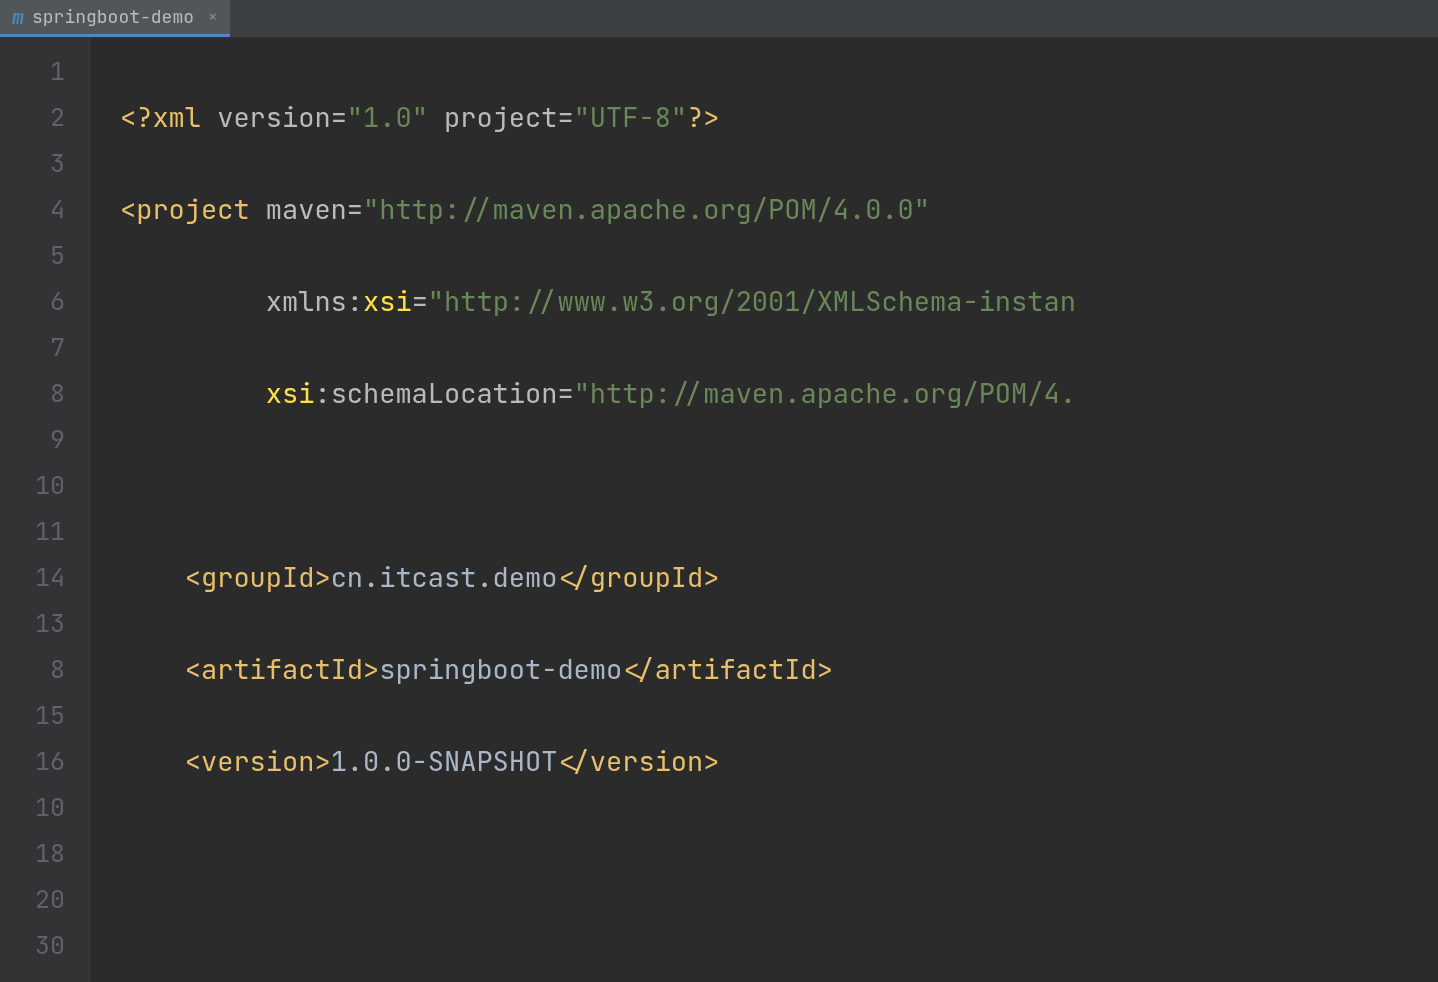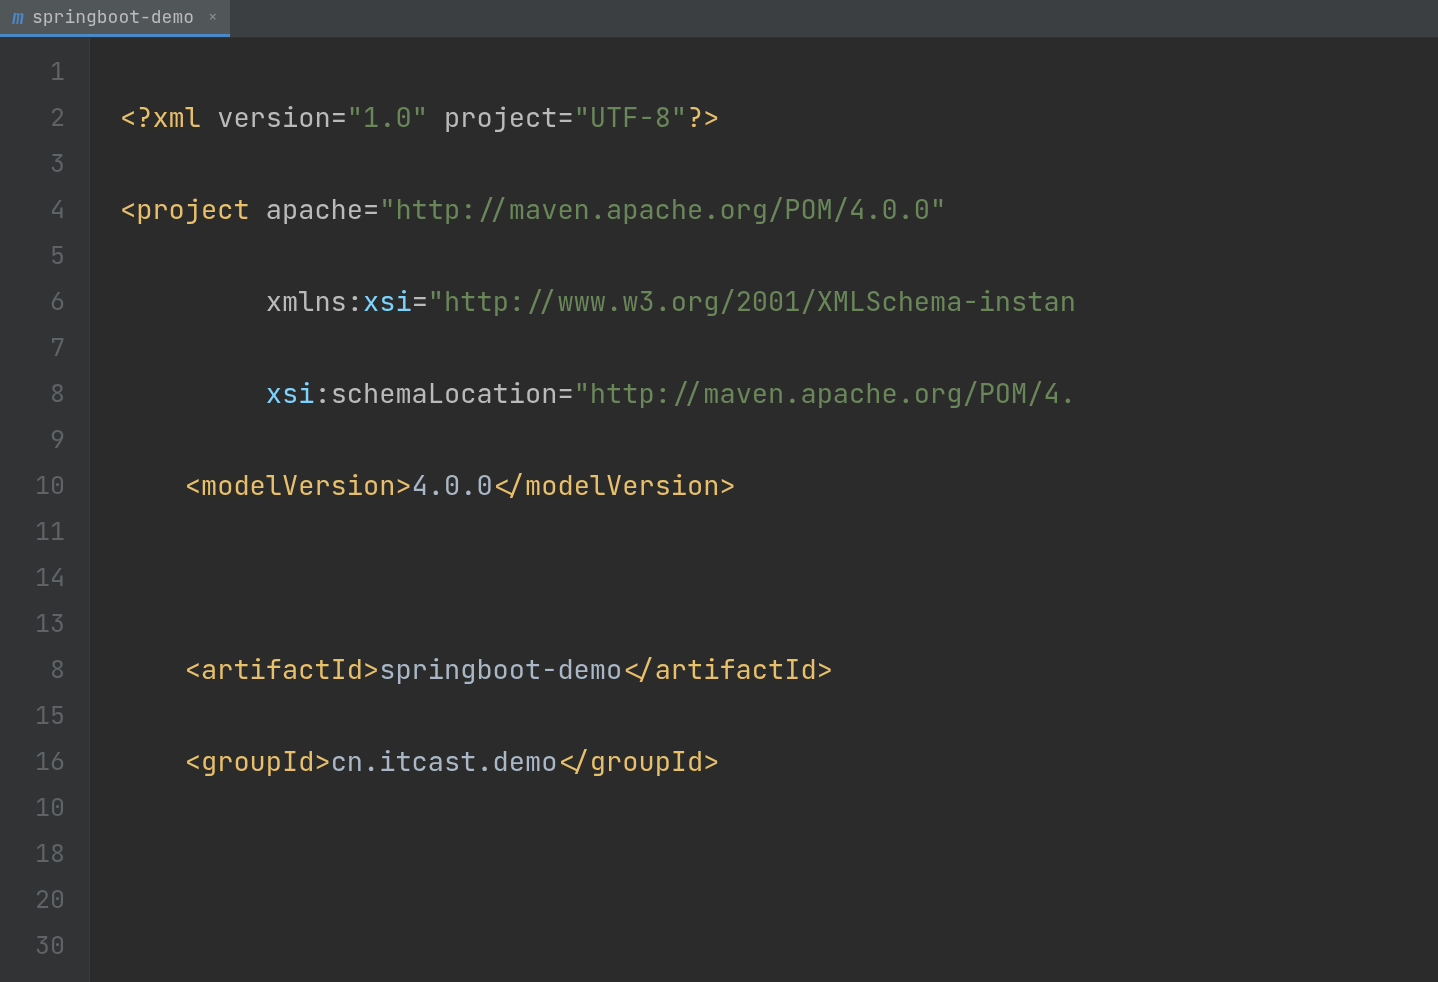--- a/index.html
+++ b/index.html
@@ -59,21 +59,21 @@
     padding-top:10px;
     padding-left:20px;
     white-space:pre;
     font-size:27px;
     line-height:46px;
     position:relative;
   }
   .line { position:relative; padding-left:10px; }
   .tag    { color:#E8BF6A; }
   .attr   { color:#BABABA; }
-  .ns     { color:#7dd3fc; }
+  .ns     { color:#fde047; }
   .str    { color:#6A8759; }
   .txt    { color:#A9B7C6; }
 </style>
 </head>
 <body>
 
 <div class="tabbar">
   <div class="tab">
     <span class="m-icon">m</span>
     <span>springboot-demo</span>
@@ -101,27 +101,27 @@
     <div>16</div>
     <div>10</div>
     <div>18</div>
     <div>20</div>
     <div>30</div>
     <div>21</div>
   </div>
 
   <div class="code">
 <div class="line"><span class="tag">&lt;?</span><span class="tag">xml </span><span class="attr">version</span><span class="attr">=</span><span class="str">"1.0"</span><span> </span><span class="attr">project</span><span class="attr">=</span><span class="str">"UTF-8"</span><span class="tag">?&gt;</span></div>
-<div class="line"><span class="tag">&lt;</span><span class="tag">project </span><span class="attr">apache</span><span class="attr">=</span><span class="str">"http://maven.apache.org/POM/4.0.0"</span></div>
+<div class="line"><span class="tag">&lt;</span><span class="tag">project </span><span class="attr">maven</span><span class="attr">=</span><span class="str">"http://maven.apache.org/POM/4.0.0"</span></div>
 <div class="line">         <span class="attr">xmlns:</span><span class="ns">xsi</span><span class="attr">=</span><span class="str">"http://www.w3.org/2001/XMLSchema-instan</span></div>
 <div class="line">         <span class="ns">xsi</span><span class="attr">:</span><span class="attr">schemaLocation</span><span class="attr">=</span><span class="str">"http://maven.apache.org/POM/4.</span></div>
-<div class="line">    <span class="tag">&lt;</span><span class="tag">modelVersion</span><span class="tag">&gt;</span><span class="txt">4.0.0</span><span class="tag">&lt;/</span><span class="tag">modelVersion</span><span class="tag">&gt;</span></div>
 <div class="line">&nbsp;</div>
+<div class="line">    <span class="tag">&lt;</span><span class="tag">groupId</span><span class="tag">&gt;</span><span class="txt">cn.itcast.demo</span><span class="tag">&lt;/</span><span class="tag">groupId</span><span class="tag">&gt;</span></div>
 <div class="line">    <span class="tag">&lt;</span><span class="tag">artifactId</span><span class="tag">&gt;</span><span class="txt">springboot-demo</span><span class="tag">&lt;/</span><span class="tag">artifactId</span><span class="tag">&gt;</span></div>
-<div class="line">    <span class="tag">&lt;</span><span class="tag">groupId</span><span class="tag">&gt;</span><span class="txt">cn.itcast.demo</span><span class="tag">&lt;/</span><span class="tag">groupId</span><span class="tag">&gt;</span></div>
+<div class="line">    <span class="tag">&lt;</span><span class="tag">version</span><span class="tag">&gt;</span><span class="txt">1.0.0-SNAPSHOT</span><span class="tag">&lt;/</span><span class="tag">version</span><span class="tag">&gt;</span></div>
 <div class="line">&nbsp;</div>
 
 
 
 
 
 
 
 
 

